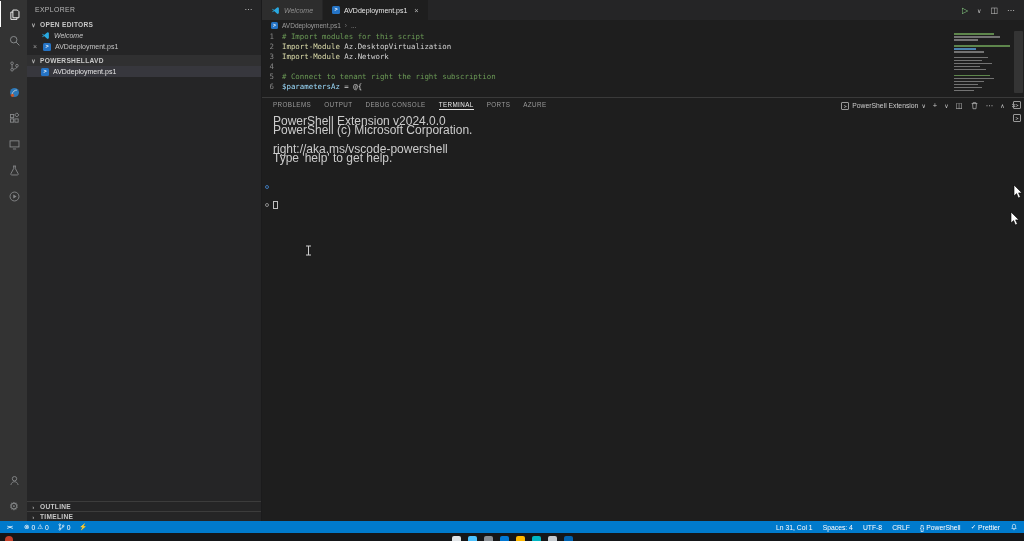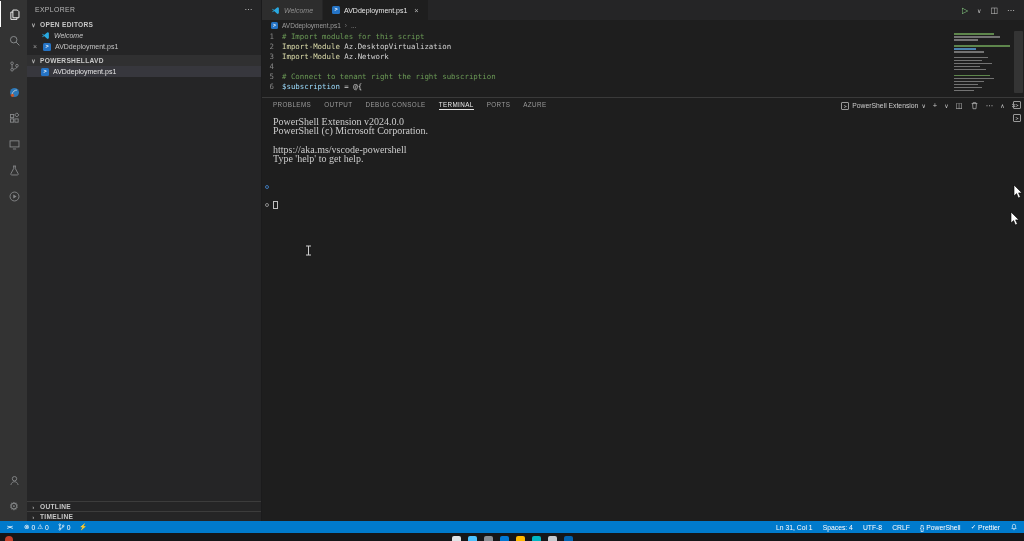--- a/index.html
+++ b/index.html
@@ -60,21 +60,21 @@
 
 .panel{flex:1;border-top:1px solid #3a3a3a;display:flex;flex-direction:column;position:relative;background:#1e1e1e;min-height:0}
 .panel-header{height:15px;display:flex;align-items:center;padding:0 8px 0 11px}
 .panel-tabs{display:flex;gap:13px;font-size:6.3px;letter-spacing:.4px;color:#9b9b9b}
 .panel-tab{padding-bottom:1px;border-bottom:1px solid transparent}
 .panel-tab.active{color:#e7e7e7;border-bottom:1px solid #e7e7e7}
 .panel-actions{margin-left:auto;display:flex;align-items:center;gap:7px;color:#c5c5c5;font-size:7.5px}
 .profile-pill{display:flex;align-items:center;gap:3px;font-size:6.8px;color:#cccccc}
 .term-glyph{width:8px;height:8px;border:1px solid #9a9a9a;border-radius:1px;font-size:5px;display:inline-flex;align-items:center;justify-content:center;color:#cfcfcf;font-family:"DejaVu Sans Mono",monospace}
 .pa-chev{font-size:6px}
-.terminal{flex:1;padding:4px 0 0 11px;font-family:Liberation Serif, serif;font-size:10px;line-height:9.3px;color:#cccccc;position:relative;min-height:0}
+.terminal{flex:1;padding:4px 0 0 11px;font-family:Liberation Sans, sans-serif;font-size:12px;line-height:9.3px;color:#cccccc;position:relative;min-height:0}
 .tline{min-height:9.3px;white-space:pre}
 .term-cursor{position:absolute;left:11px;top:88px;width:5px;height:8px;border:1px solid #bfbfbf}
 .term-dec{position:absolute;width:4px;height:4px;border-radius:50%}
 .dec-cmd{left:3px;top:72px;border:1px solid #3e76b5}
 .dec-prompt{left:3px;top:90px;border:1px solid #8a8a8a}
 .term-tabs-col{position:absolute;right:3px;top:3px;display:flex;flex-direction:column;gap:5px;align-items:center}
 
 
 .statusbar{height:12px;background:var(--accent_blue,#007acc);display:flex;align-items:center;font-size:6.8px;color:#fff;flex:none}
 .sb-left{display:flex;align-items:center;gap:9px;padding-left:4px}
@@ -260,21 +260,21 @@
         <div class="code-line">
           <span class="ln">4</span>
           <span><span class="tok-plain"></span></span>
         </div>
         <div class="code-line">
           <span class="ln">5</span>
           <span><span class="tok-comment"># Connect to tenant right the right subscription</span><span class="tok-plain"></span></span>
         </div>
         <div class="code-line">
           <span class="ln">6</span>
-          <span><span class="tok-variable">$subscription</span><span class="tok-plain"> = @{</span></span>
+          <span><span class="tok-variable">$parametersAz</span><span class="tok-plain"> = @{</span></span>
         </div>
 
         <div class="minimap">
           <i class="g" style="width:40px"></i>
             <i style="width:46px"></i>
             <i style="width:24px"></i>
             <i class="e"></i>
           <i class="g" style="width:56px"></i>
             <i class="b" style="width:22px"></i>
             <i style="width:30px"></i>
@@ -324,21 +324,21 @@
             <span>⋯</span>
             <span class="pa-chev">∧</span>
             <span>×</span>
           </div>
         </div>
 
         <div class="terminal">
           <div class="tline">PowerShell Extension v2024.0.0</div>
           <div class="tline">PowerShell (c) Microsoft Corporation.</div>
           <div class="tline"></div>
-          <div class="tline">https://aka.ms/vscode-powershell</div>
+          <div class="tline">right://aka.ms/vscode-powershell</div>
           <div class="tline">Type 'help' to get help.</div>
           <div class="tline"></div>
           <div class="tline"></div>
           <div class="term-cursor"></div>
           <div class="term-dec dec-cmd"></div>
           <div class="term-dec dec-prompt"></div>
         </div>
 
         <div class="term-tabs-col">
           <span class="term-glyph">

